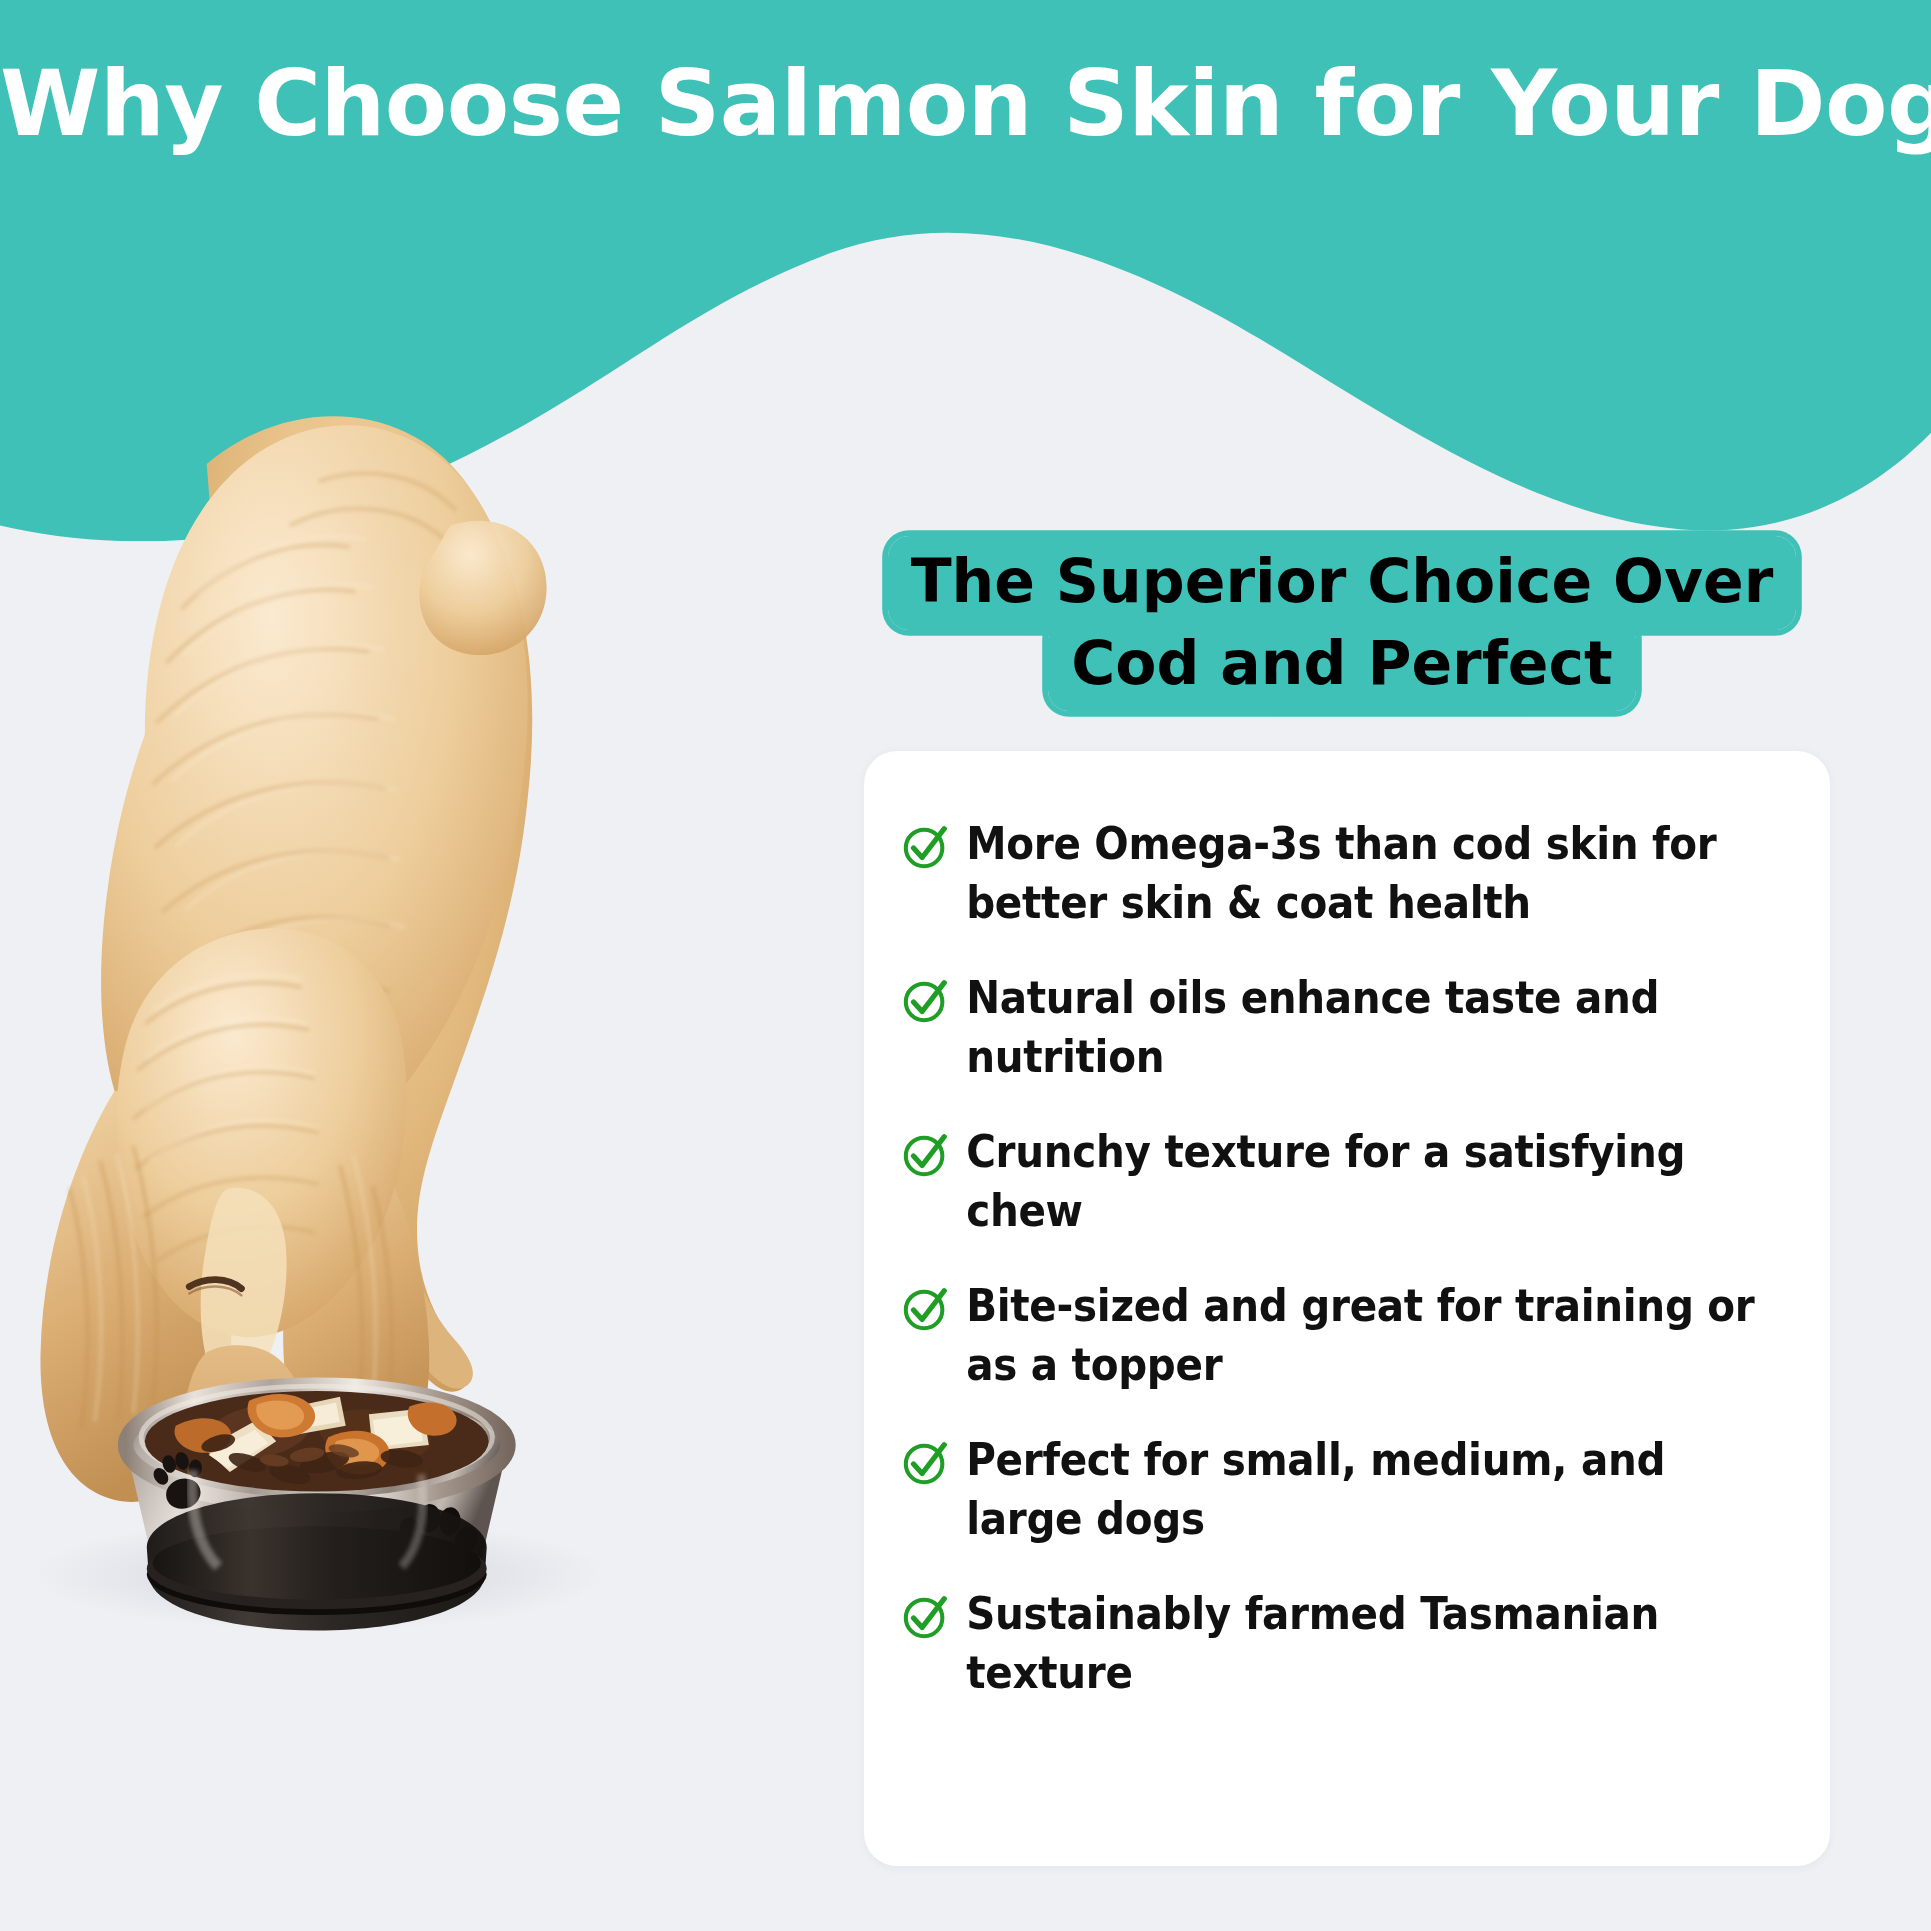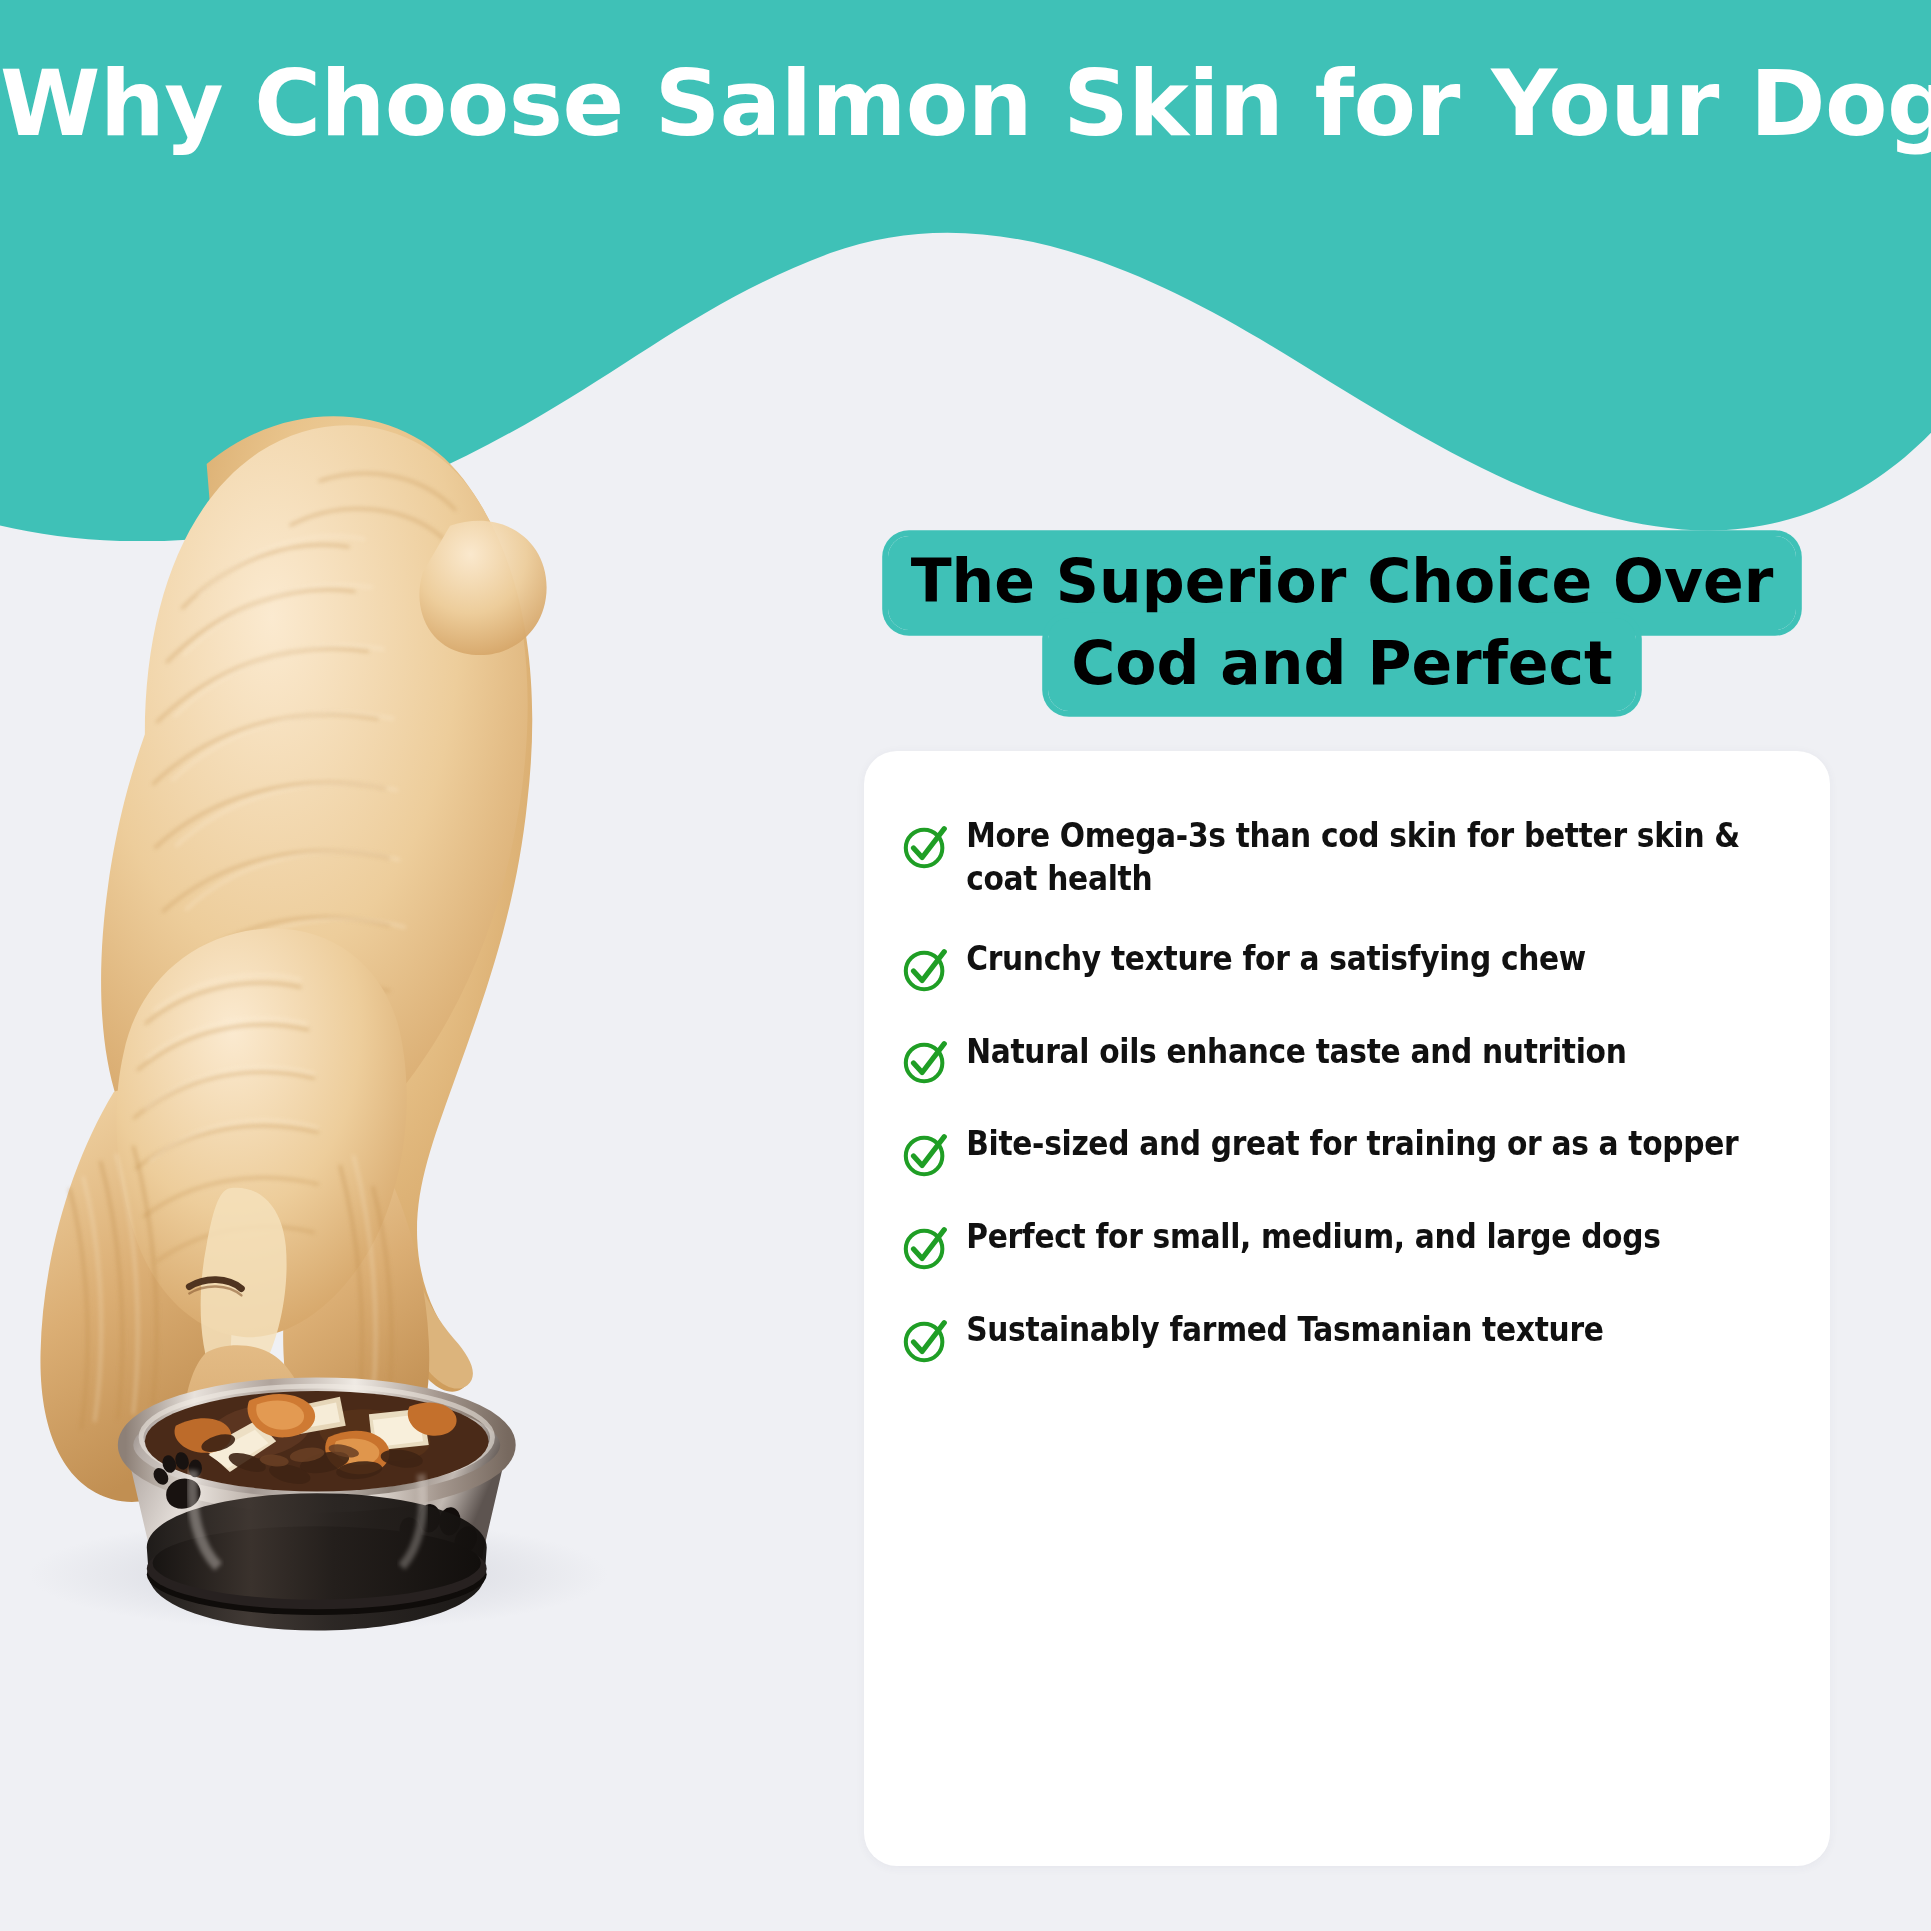--- a/index.html
+++ b/index.html
@@ -70,21 +70,21 @@
     align-items:flex-start;
     margin-bottom:37px;
   }
   .li:last-child{margin-bottom:0;}
   .chk{
     flex:0 0 auto;width:50px;height:50px;margin-right:15.4px;margin-top:5.8px;
   }
   .li-text{
     font-family:"DejaVu Sans Condensed","Liberation Sans Narrow","Liberation Sans", sans-serif;
     font-weight:700;
-    font-size:33px;
+    font-size:45px;
     line-height:1.30;
     color:#111111;
     letter-spacing:-0.3px;
     max-width:830px;
   }
 </style>
 </head>
 <body>
 
 <div id="stage">
@@ -395,29 +395,29 @@
             <path d="M13,28 L22,38 L45,8" fill="none" stroke="#1f9e25" stroke-width="5.4" stroke-linecap="round" stroke-linejoin="round"></path>
           </svg>
           <div class="li-text">More Omega-3s than cod skin for better skin &amp; coat health</div>
         </div>
 
         <div class="li">
           <svg class="chk" viewBox="0 0 52 52" xmlns="http://www.w3.org/2000/svg">
             <circle cx="24" cy="28" r="19" fill="none" stroke="#1f9e25" stroke-width="4.2"></circle>
             <path d="M13,28 L22,38 L45,8" fill="none" stroke="#1f9e25" stroke-width="5.4" stroke-linecap="round" stroke-linejoin="round"></path>
           </svg>
+          <div class="li-text">Natural oils enhance taste and nutrition</div>
+        </div>
+
+        <div class="li">
+          <svg class="chk" viewBox="0 0 52 52" xmlns="http://www.w3.org/2000/svg">
+            <circle cx="24" cy="28" r="19" fill="none" stroke="#1f9e25" stroke-width="4.2"></circle>
+            <path d="M13,28 L22,38 L45,8" fill="none" stroke="#1f9e25" stroke-width="5.4" stroke-linecap="round" stroke-linejoin="round"></path>
+          </svg>
           <div class="li-text">Crunchy texture for a satisfying chew</div>
-        </div>
-
-        <div class="li">
-          <svg class="chk" viewBox="0 0 52 52" xmlns="http://www.w3.org/2000/svg">
-            <circle cx="24" cy="28" r="19" fill="none" stroke="#1f9e25" stroke-width="4.2"></circle>
-            <path d="M13,28 L22,38 L45,8" fill="none" stroke="#1f9e25" stroke-width="5.4" stroke-linecap="round" stroke-linejoin="round"></path>
-          </svg>
-          <div class="li-text">Natural oils enhance taste and nutrition</div>
         </div>
 
         <div class="li">
           <svg class="chk" viewBox="0 0 52 52" xmlns="http://www.w3.org/2000/svg">
             <circle cx="24" cy="28" r="19" fill="none" stroke="#1f9e25" stroke-width="4.2"></circle>
             <path d="M13,28 L22,38 L45,8" fill="none" stroke="#1f9e25" stroke-width="5.4" stroke-linecap="round" stroke-linejoin="round"></path>
           </svg>
           <div class="li-text">Bite-sized and great for training or as a topper</div>
         </div>
 

